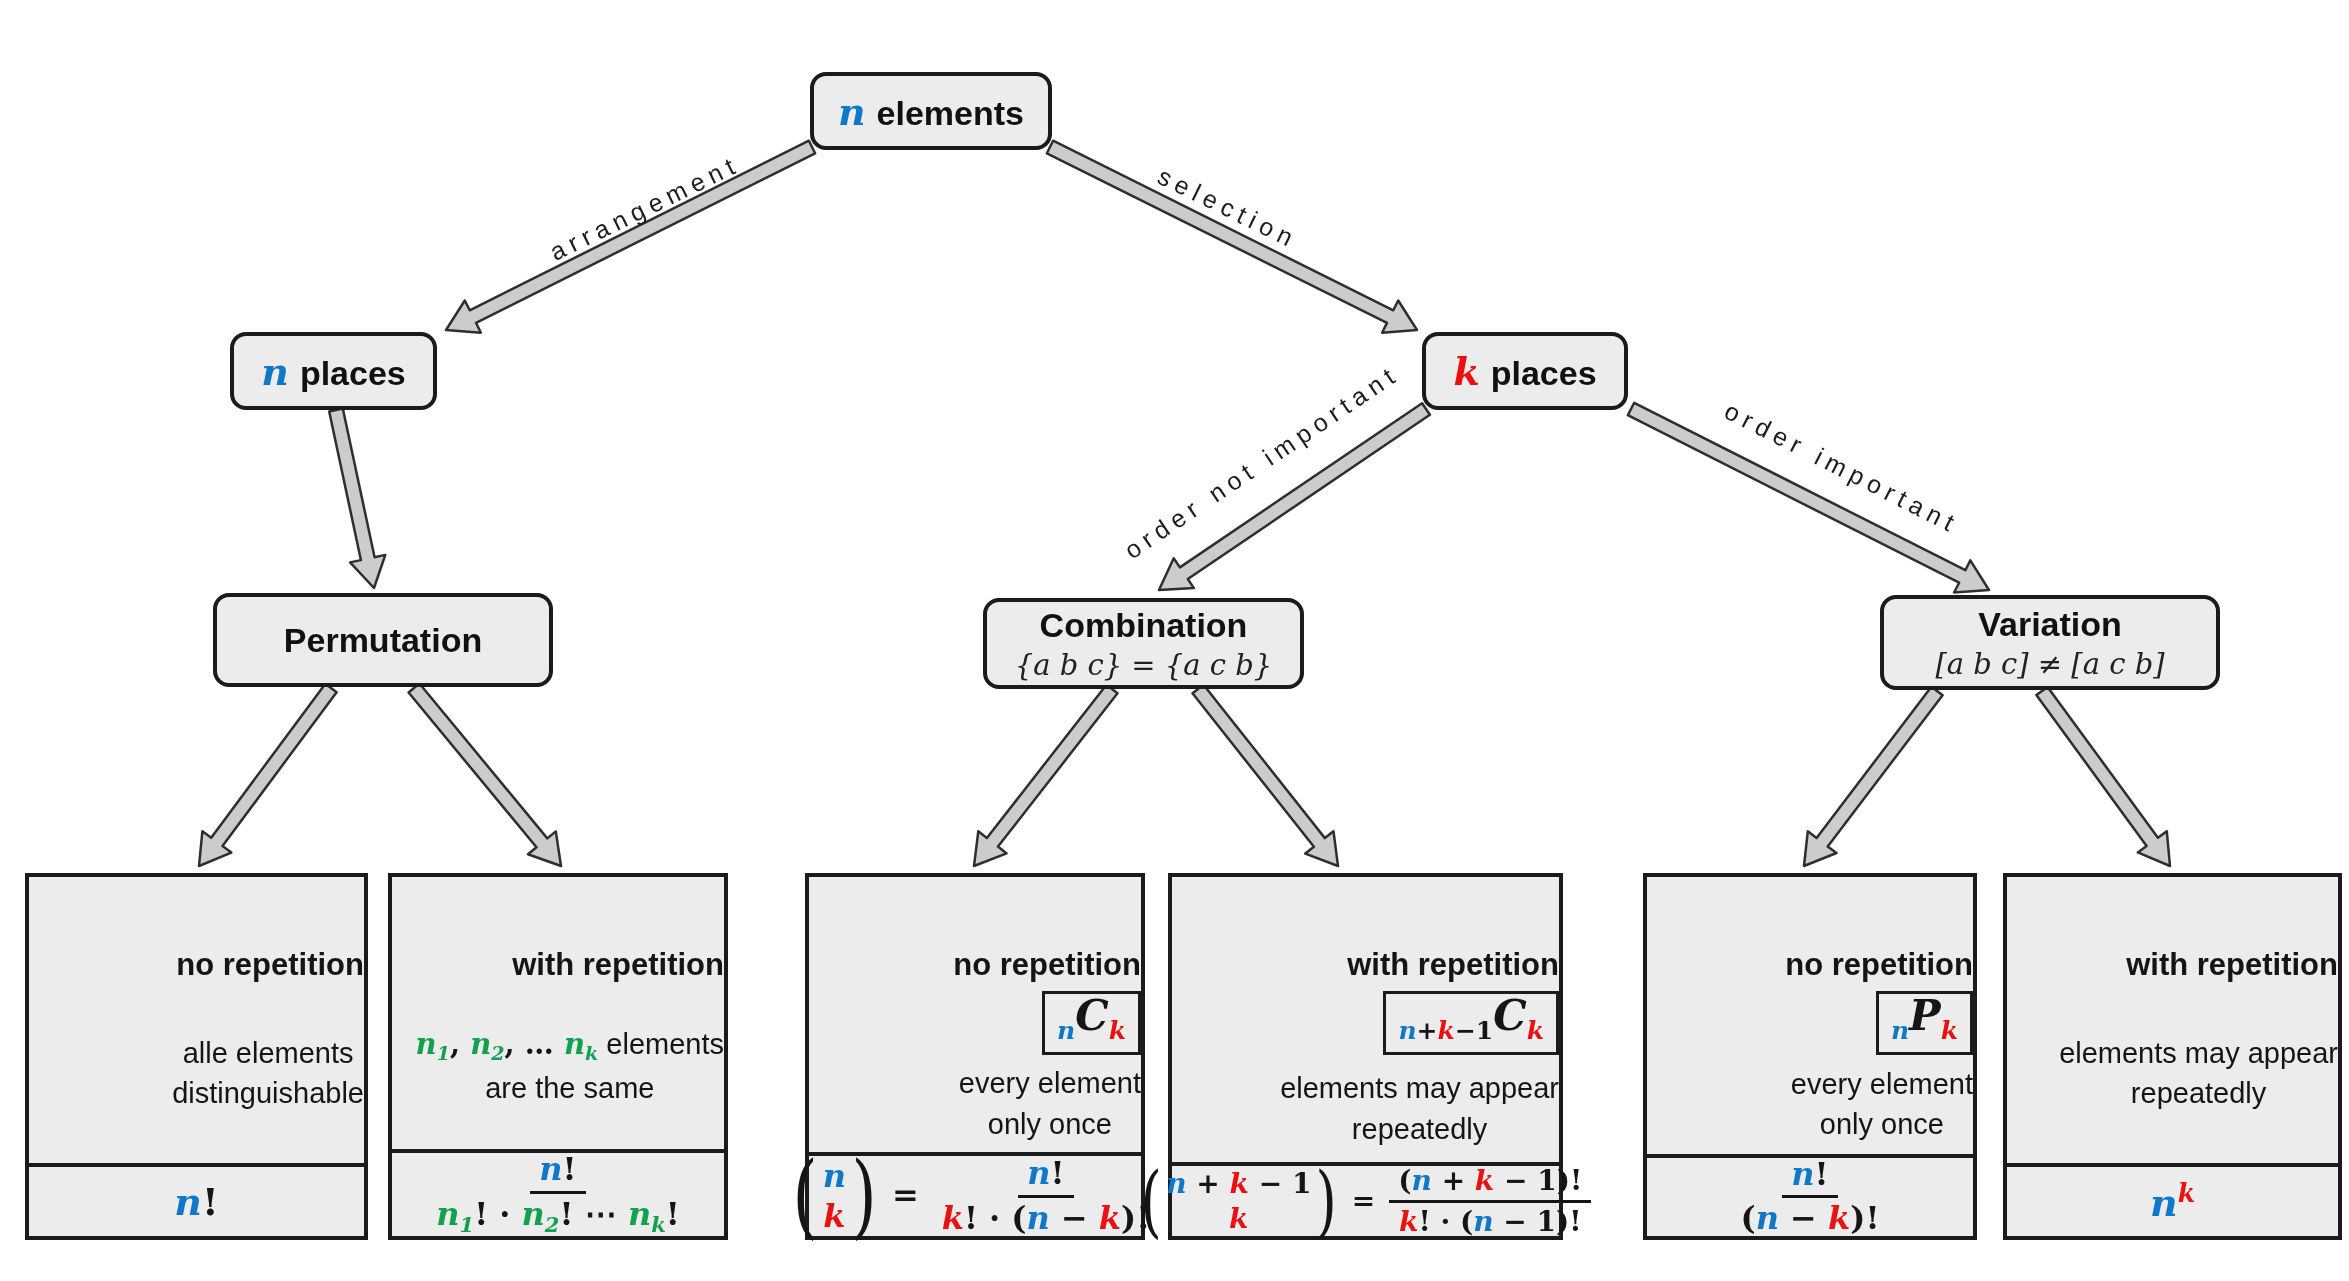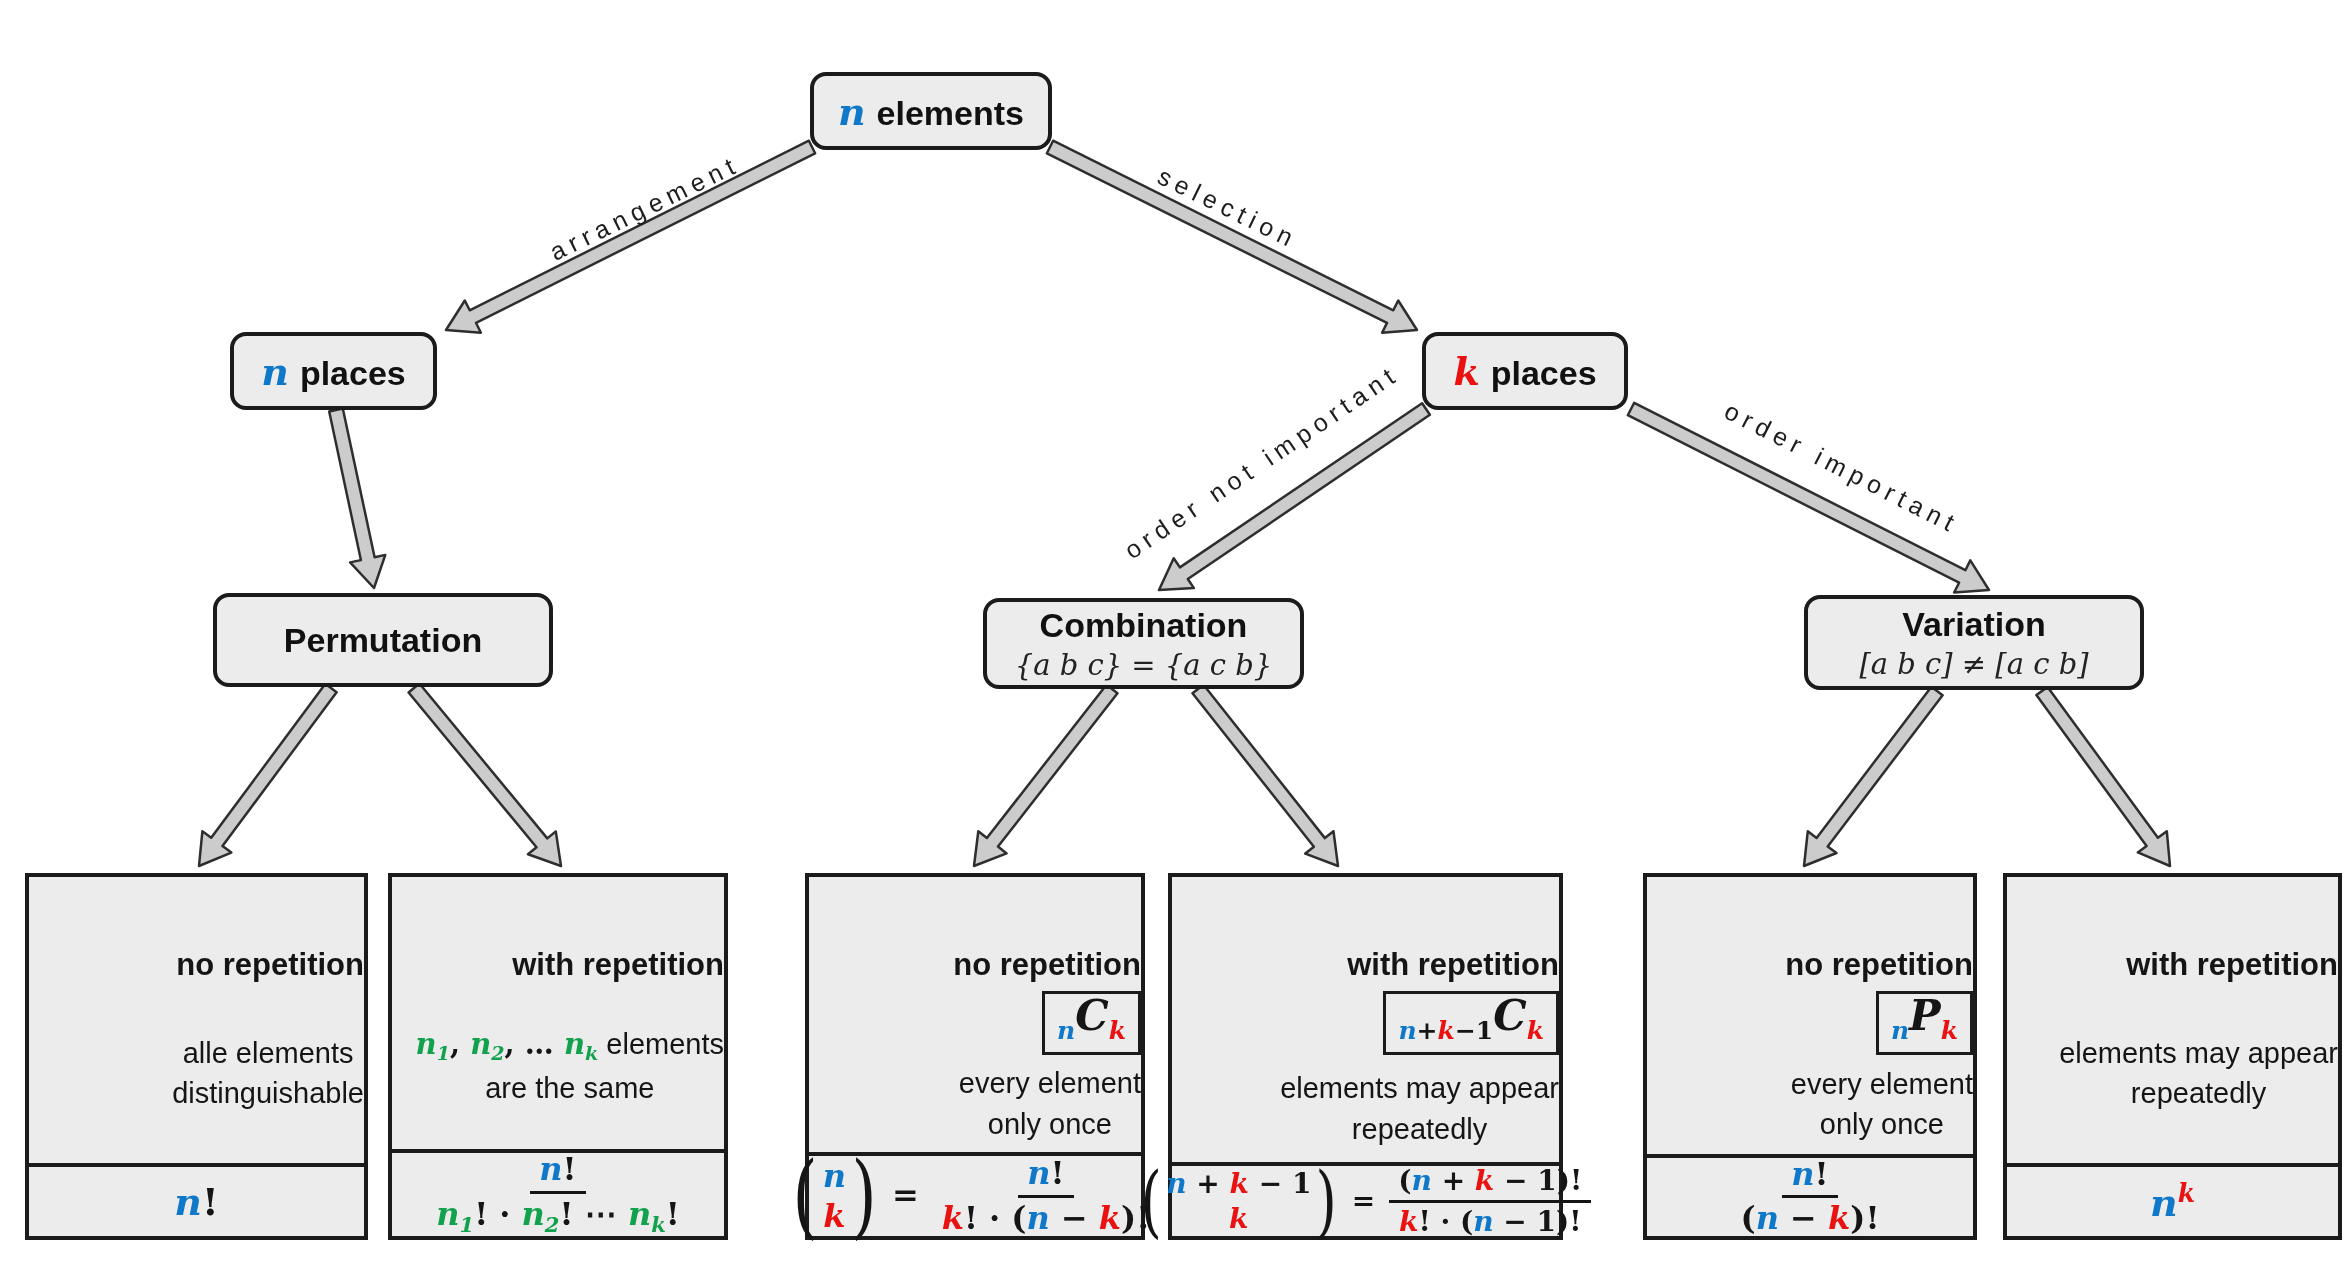--- a/index.html
+++ b/index.html
@@ -99,21 +99,21 @@
 
   <div class="node" style="left:213px;top:593px;width:340px;height:94px;">
     <span class="title">Permutation</span>
   </div>
 
   <div class="node" style="left:983px;top:598px;width:321px;height:91px;">
     <span class="title">Combination</span>
     <span class="subtitle">{a b c} = {a c b}</span>
   </div>
 
-  <div class="node" style="left:1804px;top:595px;width:340px;height:95px;">
+  <div class="node" style="left:1880px;top:595px;width:340px;height:95px;">
     <span class="title">Variation</span>
     <span class="subtitle">[a b c] ≠ [a c b]</span>
   </div>
 
   <div class="leaf" style="left:25px;width:343px;">
     <div class="leaf-top">
       <div class="leaf-header">no repetition</div>
       <div class="leaf-desc">
         <div><span class="tok">alle elements</span></div>
         <div><span class="tok">distinguishable</span></div>

